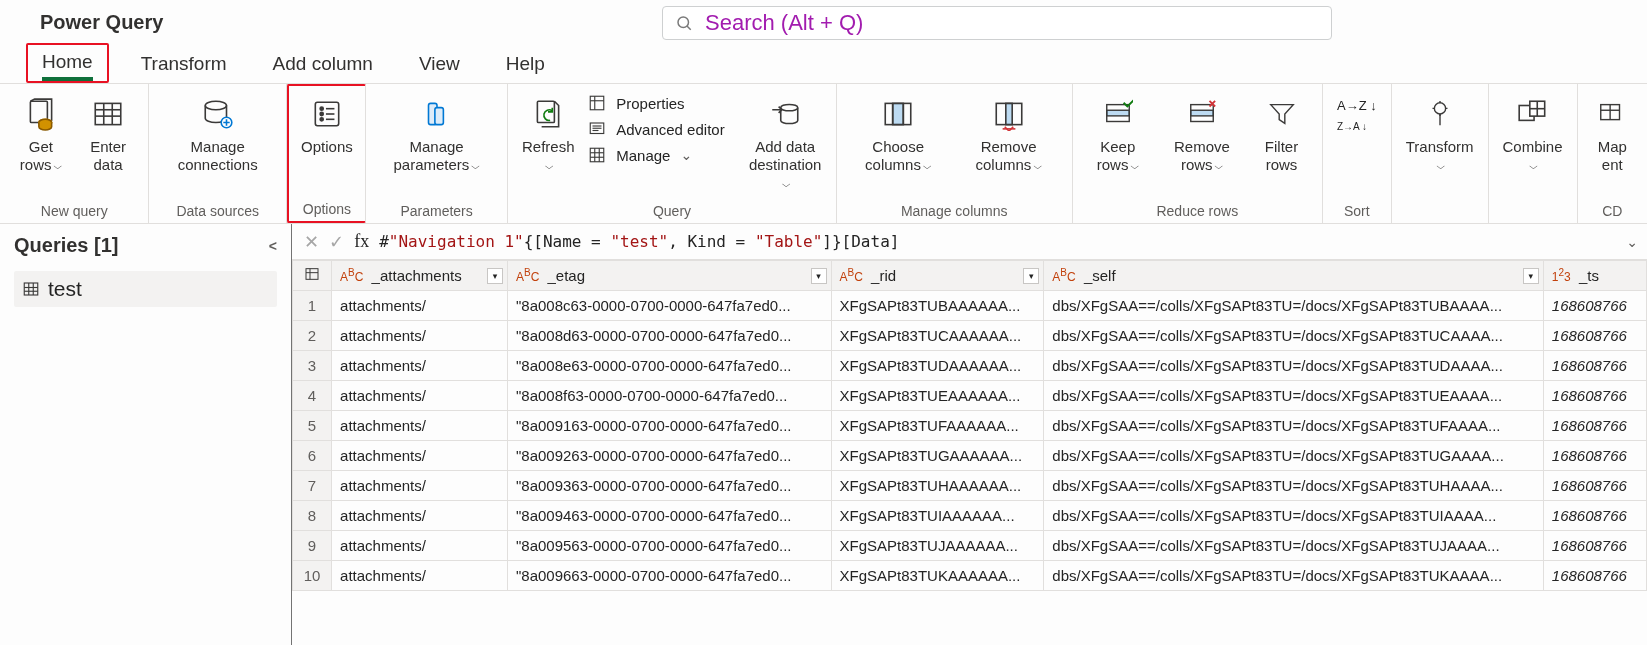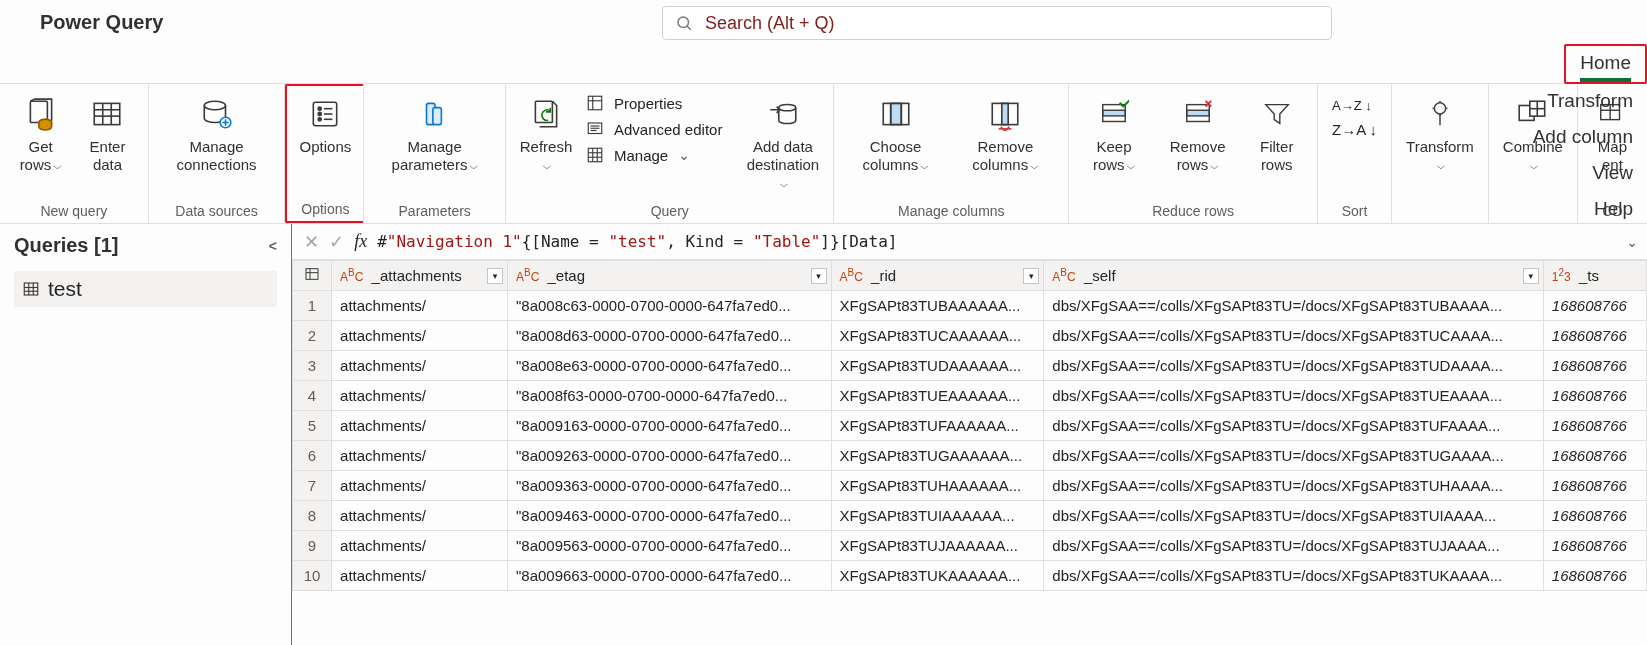--- a/index.html
+++ b/index.html
@@ -35,33 +35,32 @@
     border: 1px solid #ced0d1;
     border-radius: 4px;
     display: flex;
     align-items: center;
     padding: 0 12px;
     background: #fff;
   }
   .search-box svg { flex-shrink: 0; }
   .search-text {
     margin-left: 12px;
-    font-size: 18px;
-    color: #7f1d1d;
+    font-size: 22px;
+    color: #a21caf;
   }
 
   
   .tabs {
     display: flex;
     align-items: flex-end;
     height: 40px;
     padding-left: 26px;
     gap: 0;
     border-bottom: 1px solid #e1dfdd;
-    flex-direction: column;
   }
   .tab {
     font-size: 19px;
     padding: 6px 14px 8px 14px;
     cursor: pointer;
     position: relative;
     color: #323130;
   }
   .tab.active { font-weight: 400; }
   .tab.active::after {
@@ -186,21 +185,20 @@
   }
   .formula-bar {
     display: flex;
     align-items: center;
     height: 36px;
     border-bottom: 1px solid #e1dfdd;
     padding-left: 12px;
     gap: 10px;
   }
   .formula-bar .fx {
-    font-style: italic;
     font-family: "Cambria Math", serif;
     font-size: 18px;
   }
   .formula-text {
     font-family: Consolas, monospace;
     font-size: 16px;
     flex: 1;
     white-space: nowrap;
   }
   .formula-text .str { color: #a31515; }
@@ -496,21 +494,21 @@
     </div>
     <div class="ribbon-group-label">Reduce rows</div>
   </div>
 
   <div class="ribbon-group">
     <div class="ribbon-group-items">
       <div class="small-stack" style="padding-top:8px">
         <div class="small-item" style="font-size:13px">
           <span>A→Z ↓</span>
         </div>
-        <div class="small-item" style="font-size:15px">
+        <div class="small-item" style="font-size:10px">
           <span>Z→A ↓</span>
         </div>
       </div>
     </div>
     <div class="ribbon-group-label">Sort</div>
   </div>
 
   <div class="ribbon-group">
     <div class="ribbon-group-items">
       <div class="rbtn">

